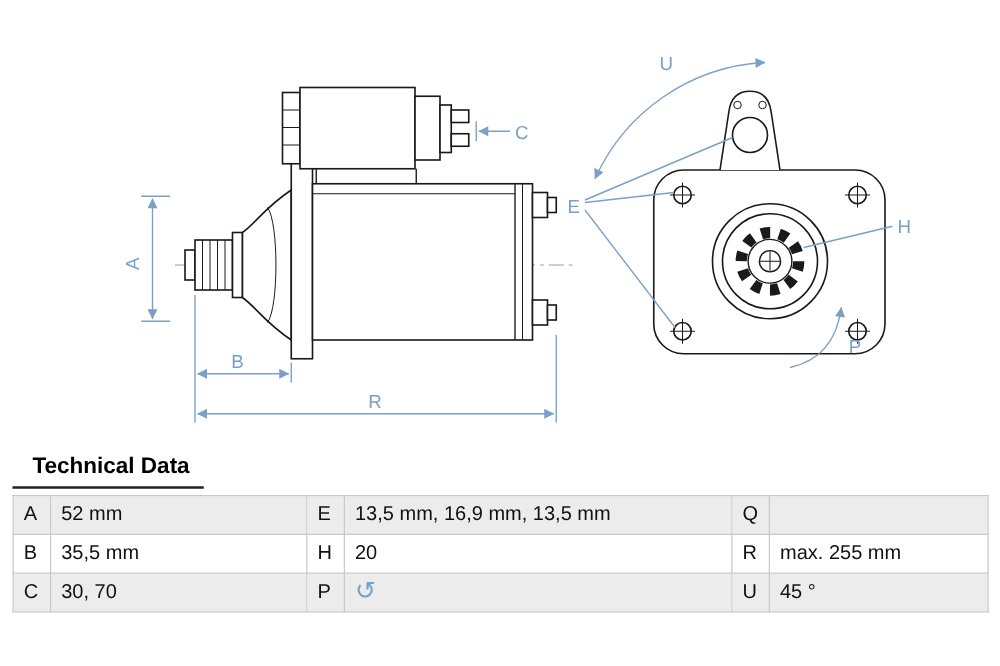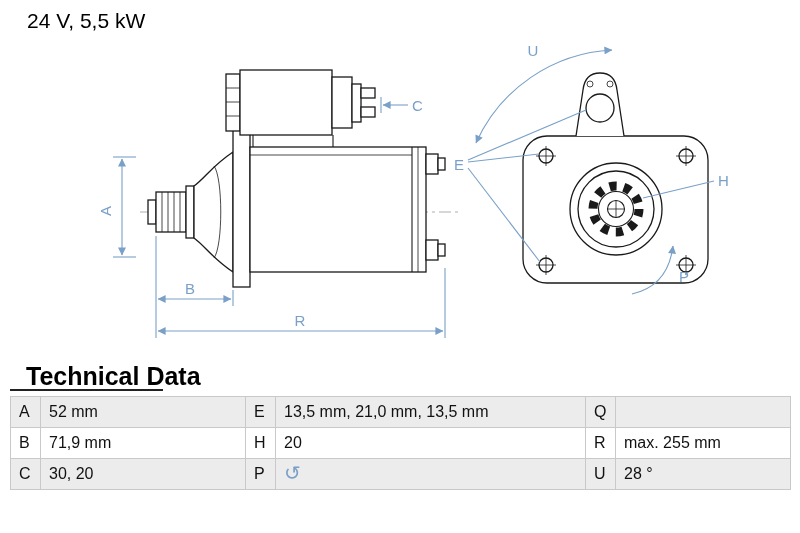--- a/index.html
+++ b/index.html
@@ -8,37 +8,36 @@
   .title{position:absolute;left:27px;top:9px;font-size:21px;font-weight:400;color:#000;}
   .drawing{position:absolute;left:0;top:40px;}
   .part{fill:#fff;stroke:#1a1a1a;stroke-width:1.3;}
   .partline{stroke:#1a1a1a;stroke-width:1.1;fill:none;}
   .thin{stroke:#1a1a1a;stroke-width:0.8;fill:none;}
   .center{stroke:#9a9a9a;stroke-width:0.8;stroke-dasharray:12 4 3 4;fill:none;}
   .dim{stroke:var(--accent,#7aa0c8);stroke-width:1.1;fill:none;}
   .dimfill{fill:var(--accent,#7aa0c8);}
   .dimtext{fill:var(--accent,#7aa0c8);font-family:"Liberation Sans",sans-serif;font-size:15px;}
   .gearring{stroke:#1a1a1a;stroke-width:9;fill:none;stroke-dasharray:7.2 7.25;}
-  .section-heading{position:absolute;left:26px;top:362px;font-size:25px;font-weight:bold;color:#000;margin:0;}
+  .section-heading{position:absolute;left:26px;top:362px;font-size:18px;font-weight:bold;color:#000;margin:0;}
   .heading-rule{position:absolute;left:10px;top:389px;width:153px;height:2px;background:#222;}
   table.tech{position:absolute;left:10px;top:396px;width:780px;border-collapse:collapse;
              font-size:16px;color:#111;table-layout:fixed;}
   table.tech td{border:1px solid #c9c9c9;padding:5px 8px;height:20px;overflow:hidden;white-space:nowrap;}
   table.tech tr.odd{background:#ececec;}
   table.tech tr.even{background:#ffffff;}
   td.lbl{padding-left:14px;}
   .rot-icon{color:var(--accent,#7aa0c8);font-family:"DejaVu Sans",sans-serif;
             font-size:20px;line-height:16px;display:inline-block;}
 </style>
 </head>
 <body>
 
 <div class="page">
 
-  <div class="title">24 V, 5,5 kW</div>
 
   <svg class="drawing" width="800" height="305" viewBox="0 40 800 305">
     <defs>
       <marker id="arr" viewBox="0 0 10 10" refX="9.5" refY="5" markerWidth="10" markerHeight="8" orient="auto-start-reverse" markerUnits="userSpaceOnUse">
         <path d="M0,0 L10,5 L0,10 Z" class="dimfill"></path>
       </marker>
     </defs>
 
     <g>
       <line class="center" x1="140" y1="212" x2="460" y2="212"></line>
@@ -182,38 +181,38 @@
       <col style="width:30px">
         <col style="width:310px">
       <col style="width:30px">
         <col style="width:175px">
     </colgroup>
     <tbody>
       <tr class="odd">
         <td class="lbl">A</td>
         <td>52 mm</td>
         <td class="lbl">E</td>
-        <td>13,5 mm, 21,0 mm, 13,5 mm</td>
+        <td>13,5 mm, 16,9 mm, 13,5 mm</td>
         <td class="lbl">Q</td>
         <td></td>
       </tr>
       <tr class="even">
         <td class="lbl">B</td>
-        <td>71,9 mm</td>
+        <td>35,5 mm</td>
         <td class="lbl">H</td>
         <td>20</td>
         <td class="lbl">R</td>
         <td>max. 255 mm</td>
       </tr>
       <tr class="odd">
         <td class="lbl">C</td>
-        <td>30, 20</td>
+        <td>30, 70</td>
         <td class="lbl">P</td>
         <td>
           <span class="rot-icon">↺</span>
         </td>
         <td class="lbl">U</td>
-        <td>28 °</td>
+        <td>45 °</td>
       </tr>
     </tbody>
   </table>
 
 </div>
 
 </body></html>

